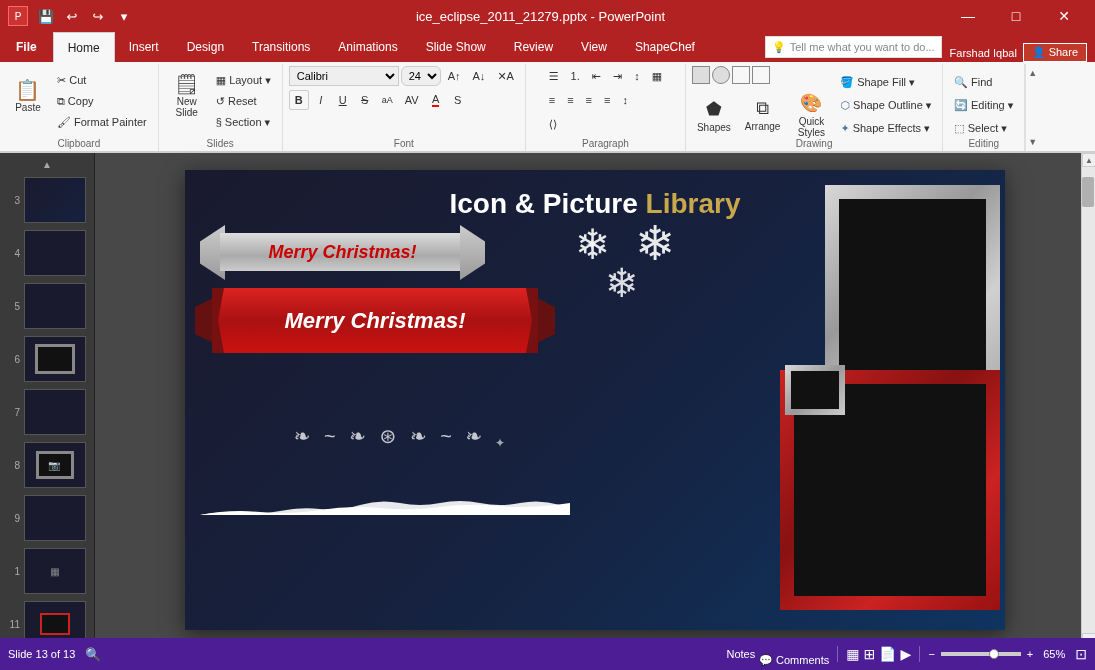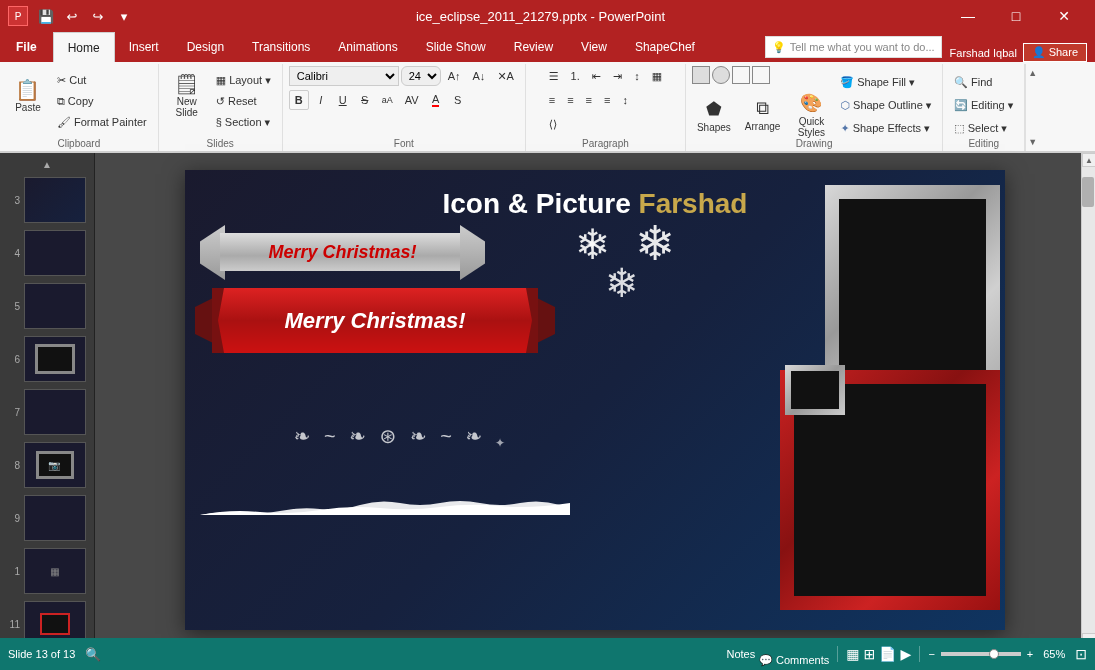--- a/index.html
+++ b/index.html
@@ -133,21 +133,21 @@
       padding: 1px 3px;
       font-size: 11px;
       height: 20px;
       cursor: pointer;
     }
     .font-select-wide { width: 110px; }
     .font-select-size { width: 40px; border-radius: 6px; }
 
     
     #status-bar {
-      background: #0f766e;
+      background: #4c1d95;
       color: white;
       height: 24px;
       display: flex;
       align-items: center;
       justify-content: space-between;
       padding: 16px 8px;
       font-size: 11px;
       position: absolute;
       bottom: 0;
       left: 0;
@@ -646,21 +646,21 @@
       </div>
     </div>
 
   </div>
 
   <div id="canvas-area">
 
     <div id="slide-canvas">
 
       <div class="slide-title">
-        <span class="white">Icon &amp; Picture </span><span class="gold">Farshad</span>
+        <span class="white">Icon &amp; Picture </span><span class="gold">Library</span>
       </div>
 
       <div class="banner-gray">
         <div class="banner-gray-left"></div>
         <div class="banner-gray-body"></div>
         <div class="banner-gray-right"></div>
         <div class="banner-gray-text">Merry Christmas!</div>
       </div>
 
       <div style="position:absolute;top:118px;left:15px;width:350px;height:65px;">

